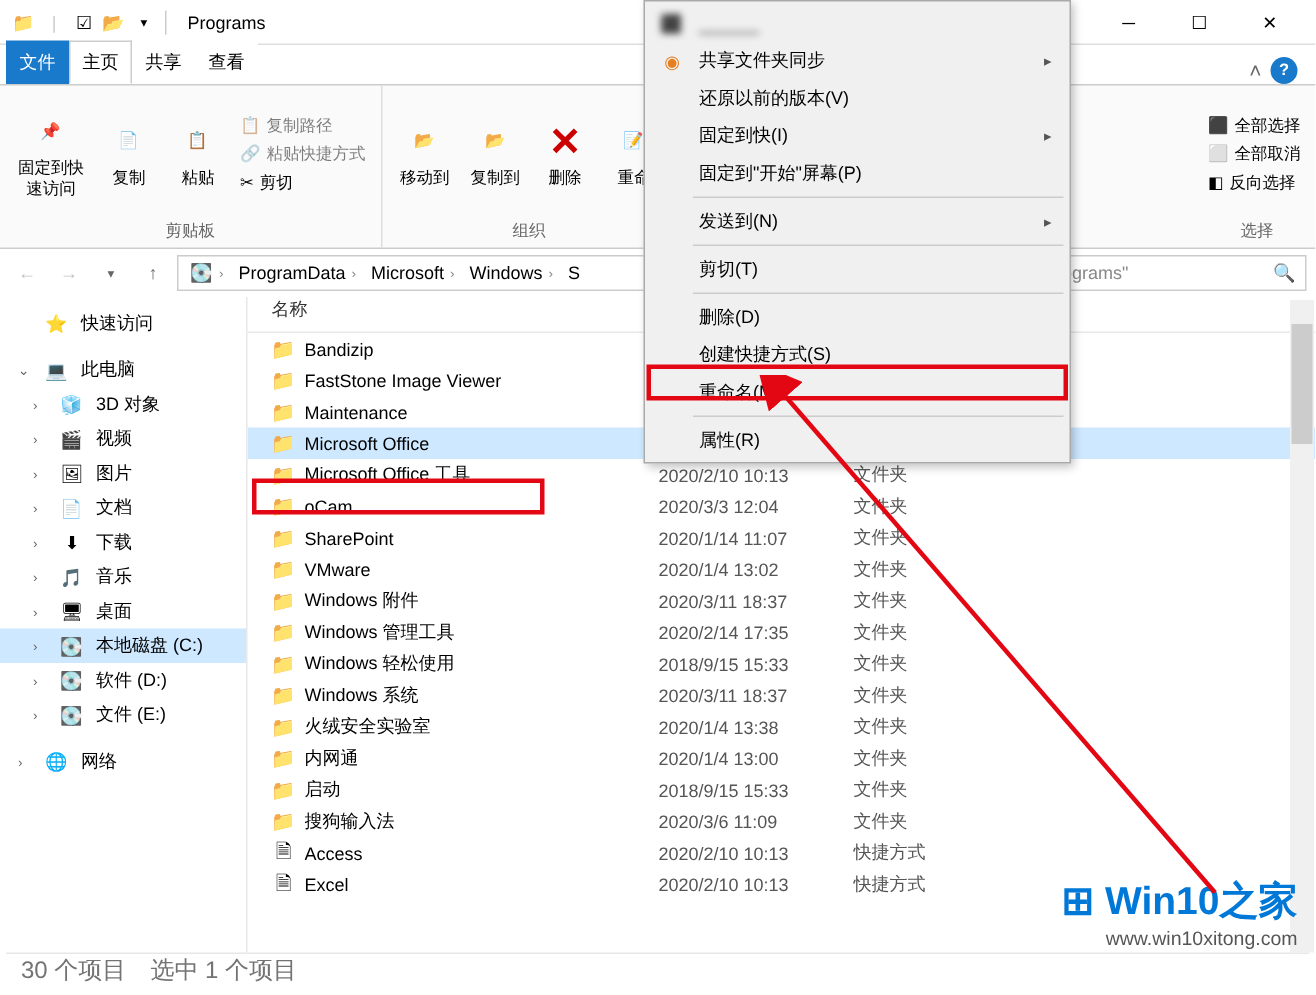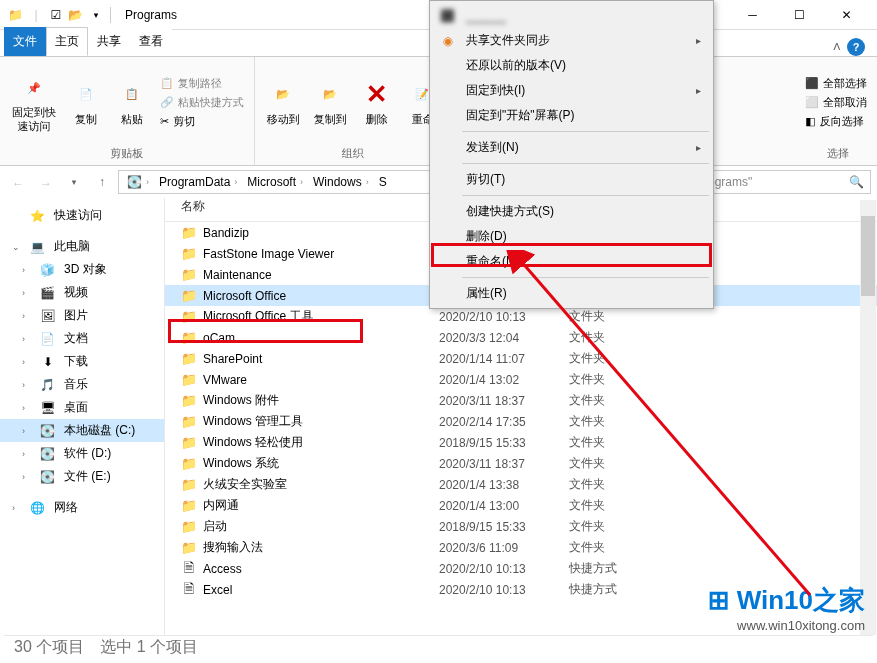--- a/index.html
+++ b/index.html
@@ -437,24 +437,24 @@
   <div class="cm-item">
       <span>发送到(N)</span>
       <span class="arr">▸</span>
     </div>
   <div class="cm-sep"></div>
   <div class="cm-item">
       <span>剪切(T)</span>
     </div>
   <div class="cm-sep"></div>
   <div class="cm-item">
+      <span>删除(D)</span>
+    </div>
+  <div class="cm-item">
       <span>创建快捷方式(S)</span>
-    </div>
-  <div class="cm-item">
-      <span>删除(D)</span>
     </div>
   <div class="cm-item">
       <span>重命名(M)</span>
     </div>
   <div class="cm-sep"></div>
   <div class="cm-item">
       <span>属性(R)</span>
     </div>
 </div>
 

